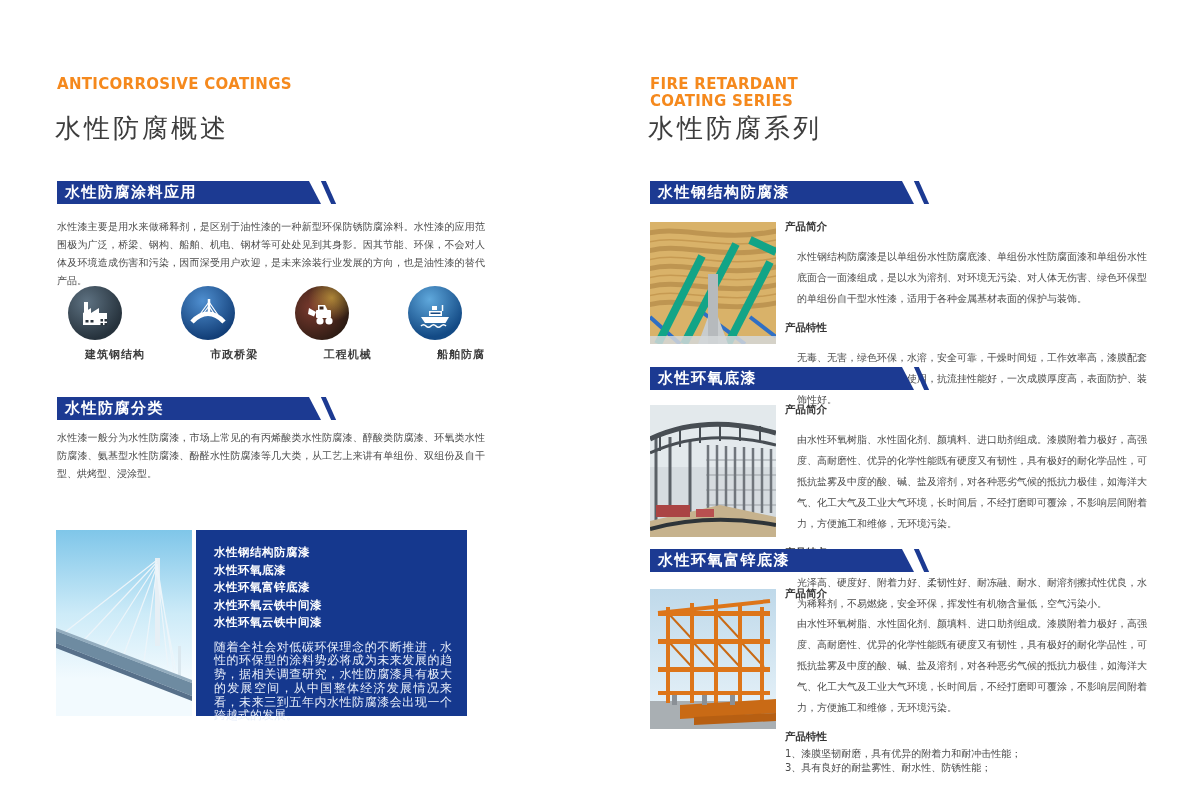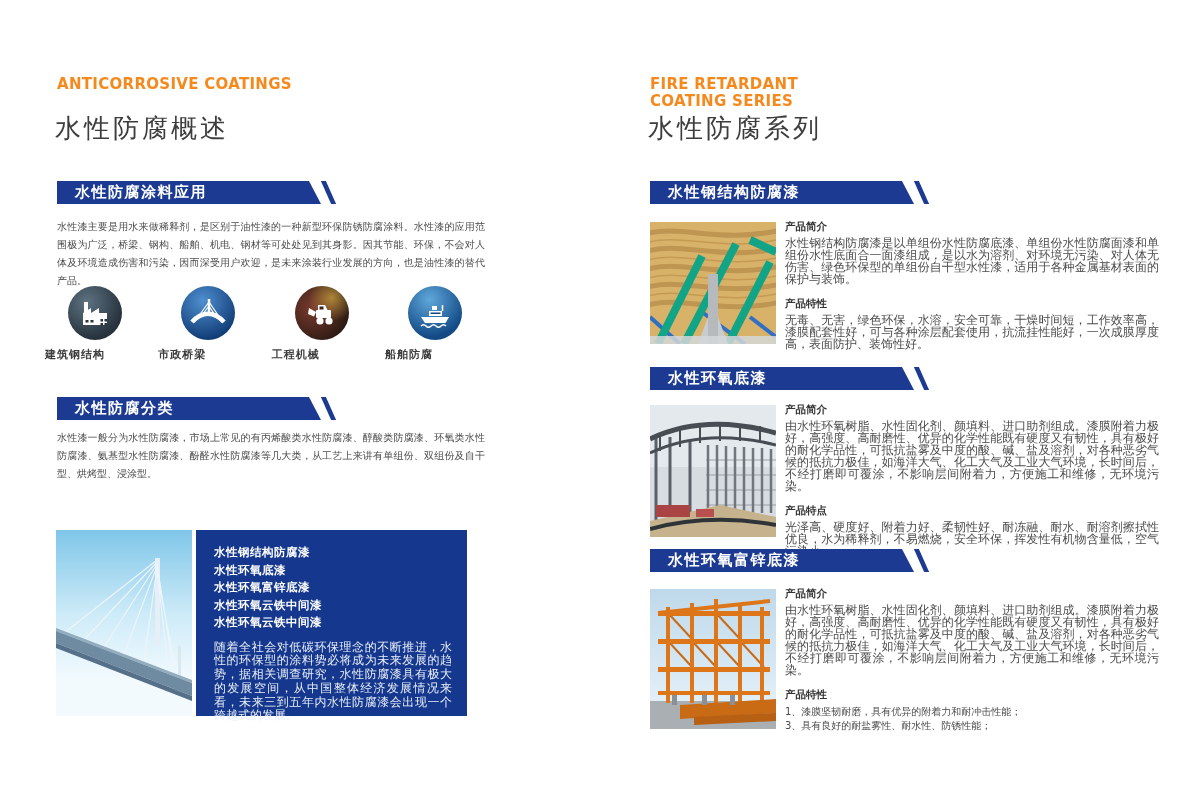--- a/index.html
+++ b/index.html
@@ -6,47 +6,47 @@
   .page{position:relative;width:1200px;height:785px;background:#ffffff;overflow:hidden;
         font-family:"DejaVu Sans","Liberation Sans",sans-serif;color:#4b4b4b;}
   
   .en-title{position:absolute;color:#F5891D;font-size:15px;font-weight:700;line-height:17px;letter-spacing:.3px;}
   .cn-title{position:absolute;color:#3d3d3d;font-size:26px;font-weight:500;letter-spacing:3px;line-height:30px;}
   
   .banner{position:absolute;width:278px;height:23px;}
   .banner .bar{position:absolute;left:0;top:0;width:100%;height:100%;background:#1C3A92;
        clip-path:polygon(0 0,calc(100% - 26px) 0,calc(100% - 14px) 100%,0 100%);
        color:#fff;font-size:15px;font-weight:700;letter-spacing:1.5px;line-height:23px;
-       padding-left:18px;box-sizing:border-box;white-space:nowrap;}
+       padding-left:8px;box-sizing:border-box;white-space:nowrap;}
   .banner .accent{position:absolute;right:4px;top:0;width:5px;height:100%;background:#1C3A92;transform:skewX(24deg);}
   
   .para{position:absolute;font-size:10px;line-height:18px;text-align:justify;color:#4b4b4b;}
   
   .apps{position:absolute;left:45px;top:286px;width:440px;display:flex;justify-content:space-between;}
-  .app{width:100px;text-align:left;}
+  .app{width:100px;text-align:right;}
   .app .circle{width:54px;height:54px;border-radius:50%;margin:0 auto;display:flex;align-items:center;justify-content:center;overflow:hidden;}
   .c-factory{background:radial-gradient(circle at 35% 30%,#5E7282,#26323C 72%);}
   .c-bridge{background:radial-gradient(circle at 40% 28%,#4F8FD0,#123E77 75%);}
   .c-machine{background:radial-gradient(circle at 68% 22%,rgba(238,196,72,.6),rgba(238,196,72,0) 42%),
              radial-gradient(circle at 32% 40%,#7A3A2E,#2A1A12 78%);}
   .c-ship{background:radial-gradient(circle at 40% 25%,#5FA8DC,#134A85 72%);}
   .app .label{margin-top:7px;font-size:11px;font-weight:700;color:#3d3d3d;letter-spacing:1px;}
   
   .bottom-photo{position:absolute;left:56px;top:530px;width:136px;height:186px;}
   .blue-box{position:absolute;left:196px;top:530px;width:271px;height:186px;background:#15388E;
             box-sizing:border-box;padding:14px 15px 0 18px;}
   .blue-box .item{color:#fff;font-size:11.5px;font-weight:700;line-height:17.5px;letter-spacing:.5px;}
   .blue-box .box-para{margin-top:9px;color:#E9EFFA;font-size:12px;line-height:13.8px;text-align:justify;}
   
   .product-row{position:absolute;left:650px;width:510px;}
   .p-photo{position:absolute;left:0;top:2px;}
   .p-text{position:absolute;left:135px;top:0;width:374px;}
   .p-h{font-size:10.5px;font-weight:700;color:#333;margin:0 0 3px 0;}
   .p-h2{margin-top:12px;}
-  .p-b{font-size:12px;line-height:12px;text-align:justify;margin:0;color:#4b4b4b;}
+  .p-b{font-size:10px;line-height:21px;text-align:justify;margin:12px;color:#4b4b4b;}
   .p-li{font-size:10px;line-height:13.5px;color:#4b4b4b;}
   svg{display:block;}
 </style>
 </head>
 <body>
 
 <div class="page">
 
   <div class="en-title" style="left:57px;top:76px;">
     <div>ANTICORROSIVE COATINGS</div>

